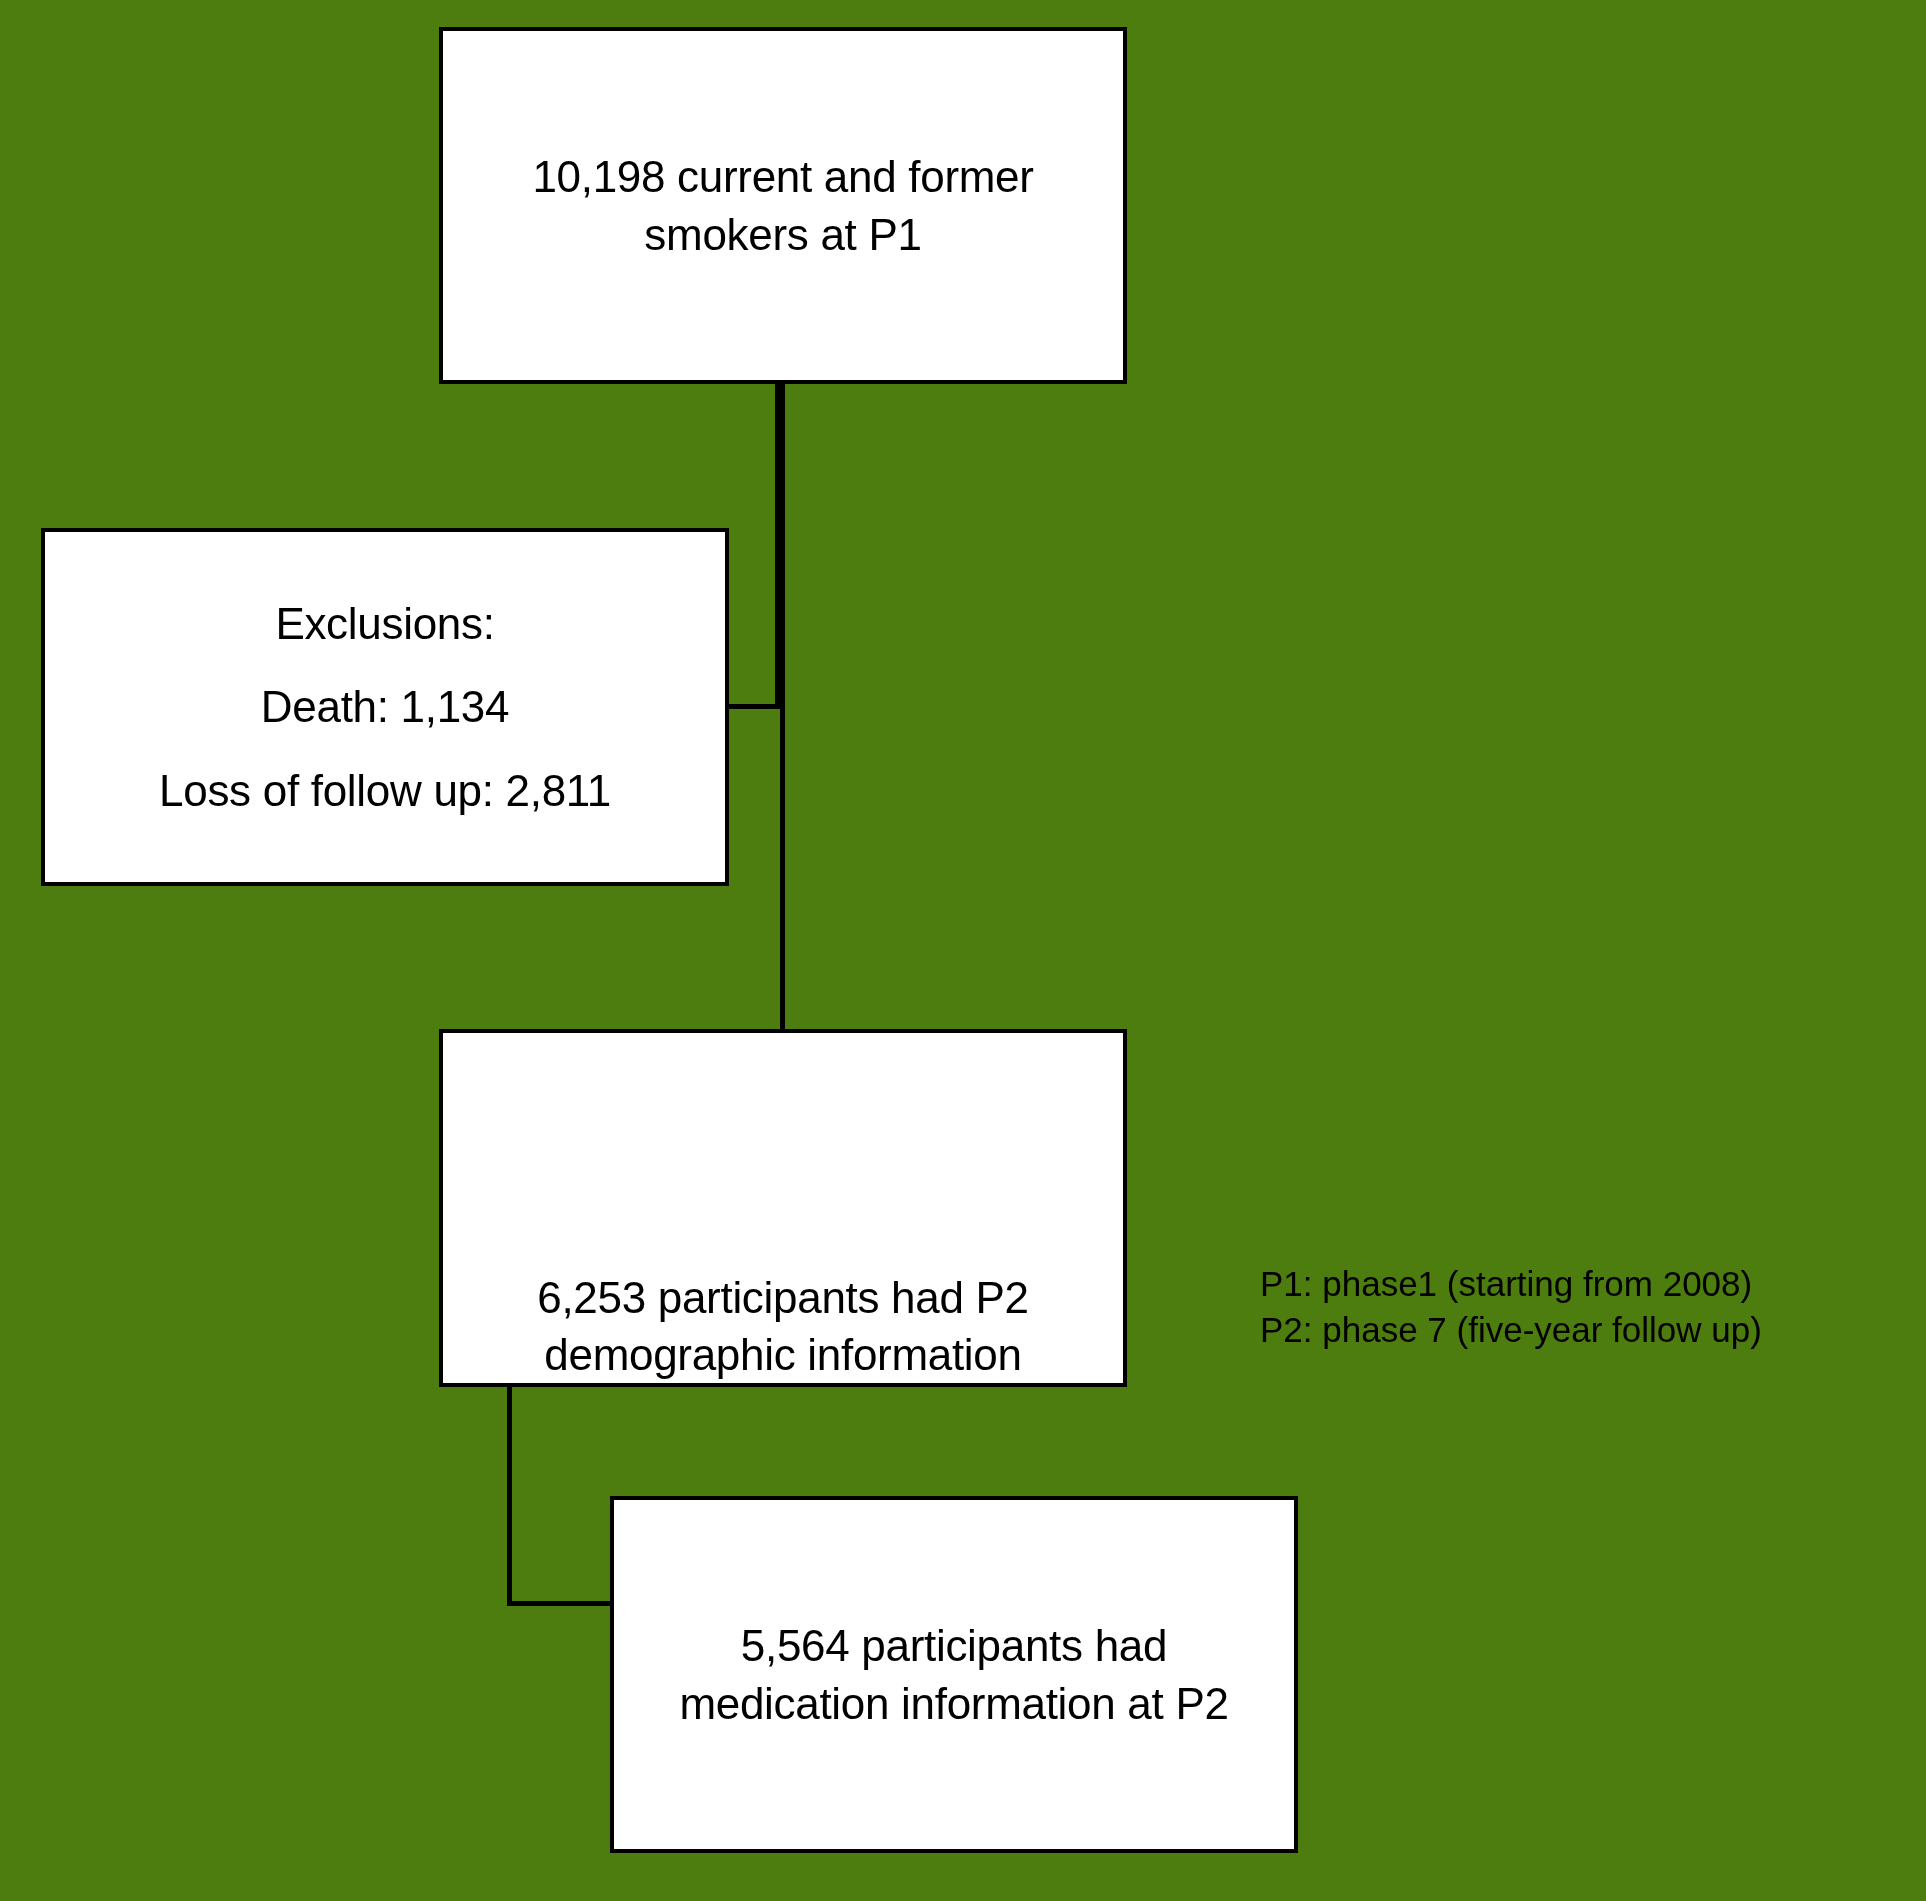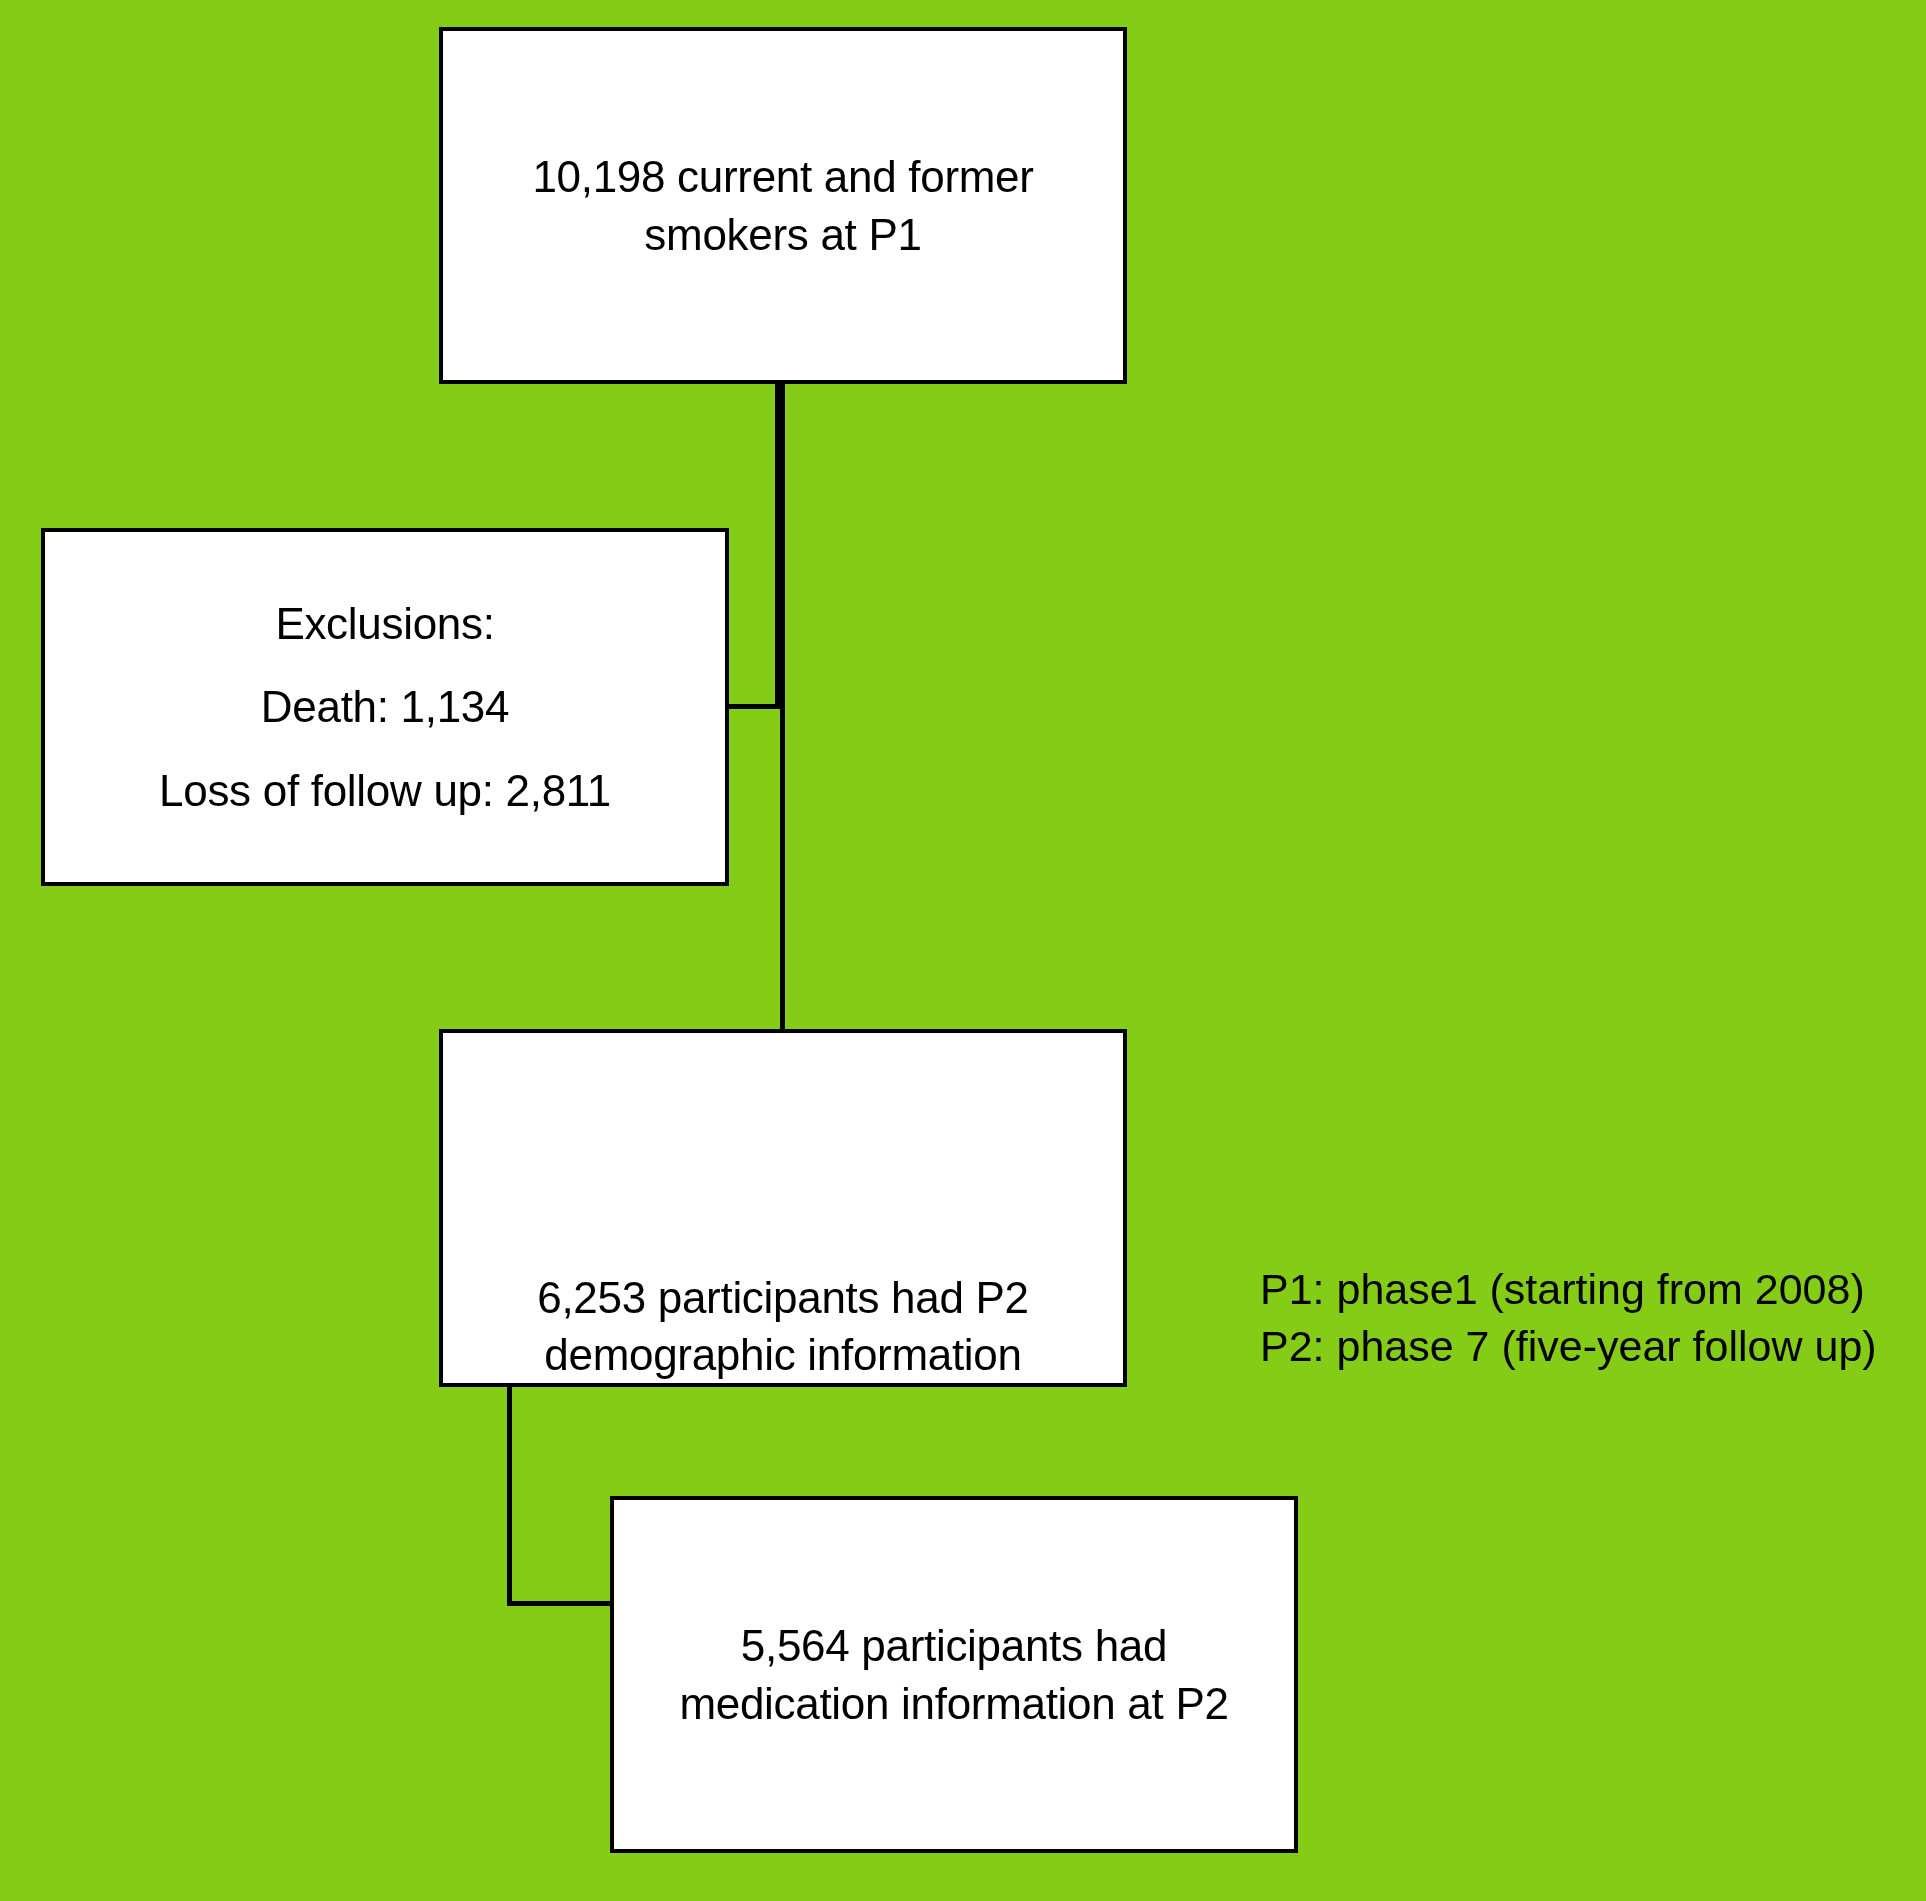--- a/index.html
+++ b/index.html
@@ -10,21 +10,21 @@
   }
   body {
     font-family: "Liberation Sans", "DejaVu Sans", sans-serif;
     color: #000000;
   }
 
   #flowchart-canvas {
     position: relative;
     width: 1926px;
     height: 1901px;
-    background: #84cc16;
+    background: #4d7c0f;
     overflow: hidden;
   }
 
   
   .flow-box {
     position: absolute;
     box-sizing: border-box;
     border: 4.6px solid #000000;
     background: #ffffff;
     display: flex;
@@ -66,21 +66,21 @@
   #conn-mid-drop      { left: 507px;  top: 1386px; width: 4.6px;    height: 220px; }
   
   #conn-bottom-run    { left: 507px;  top: 1601px; width: 106px;  height: 4.6px; }
 
   
   #legend {
     position: absolute;
     left: 1260px;
     top: 1261px;
     z-index: 2;
-    font-size: 43px;
+    font-size: 35px;
     line-height: 1.32;
     white-space: nowrap;
   }
   .legend-line { display: block; }
 </style>
 </head>
 <body>
 
 <div id="flowchart-canvas">
 

